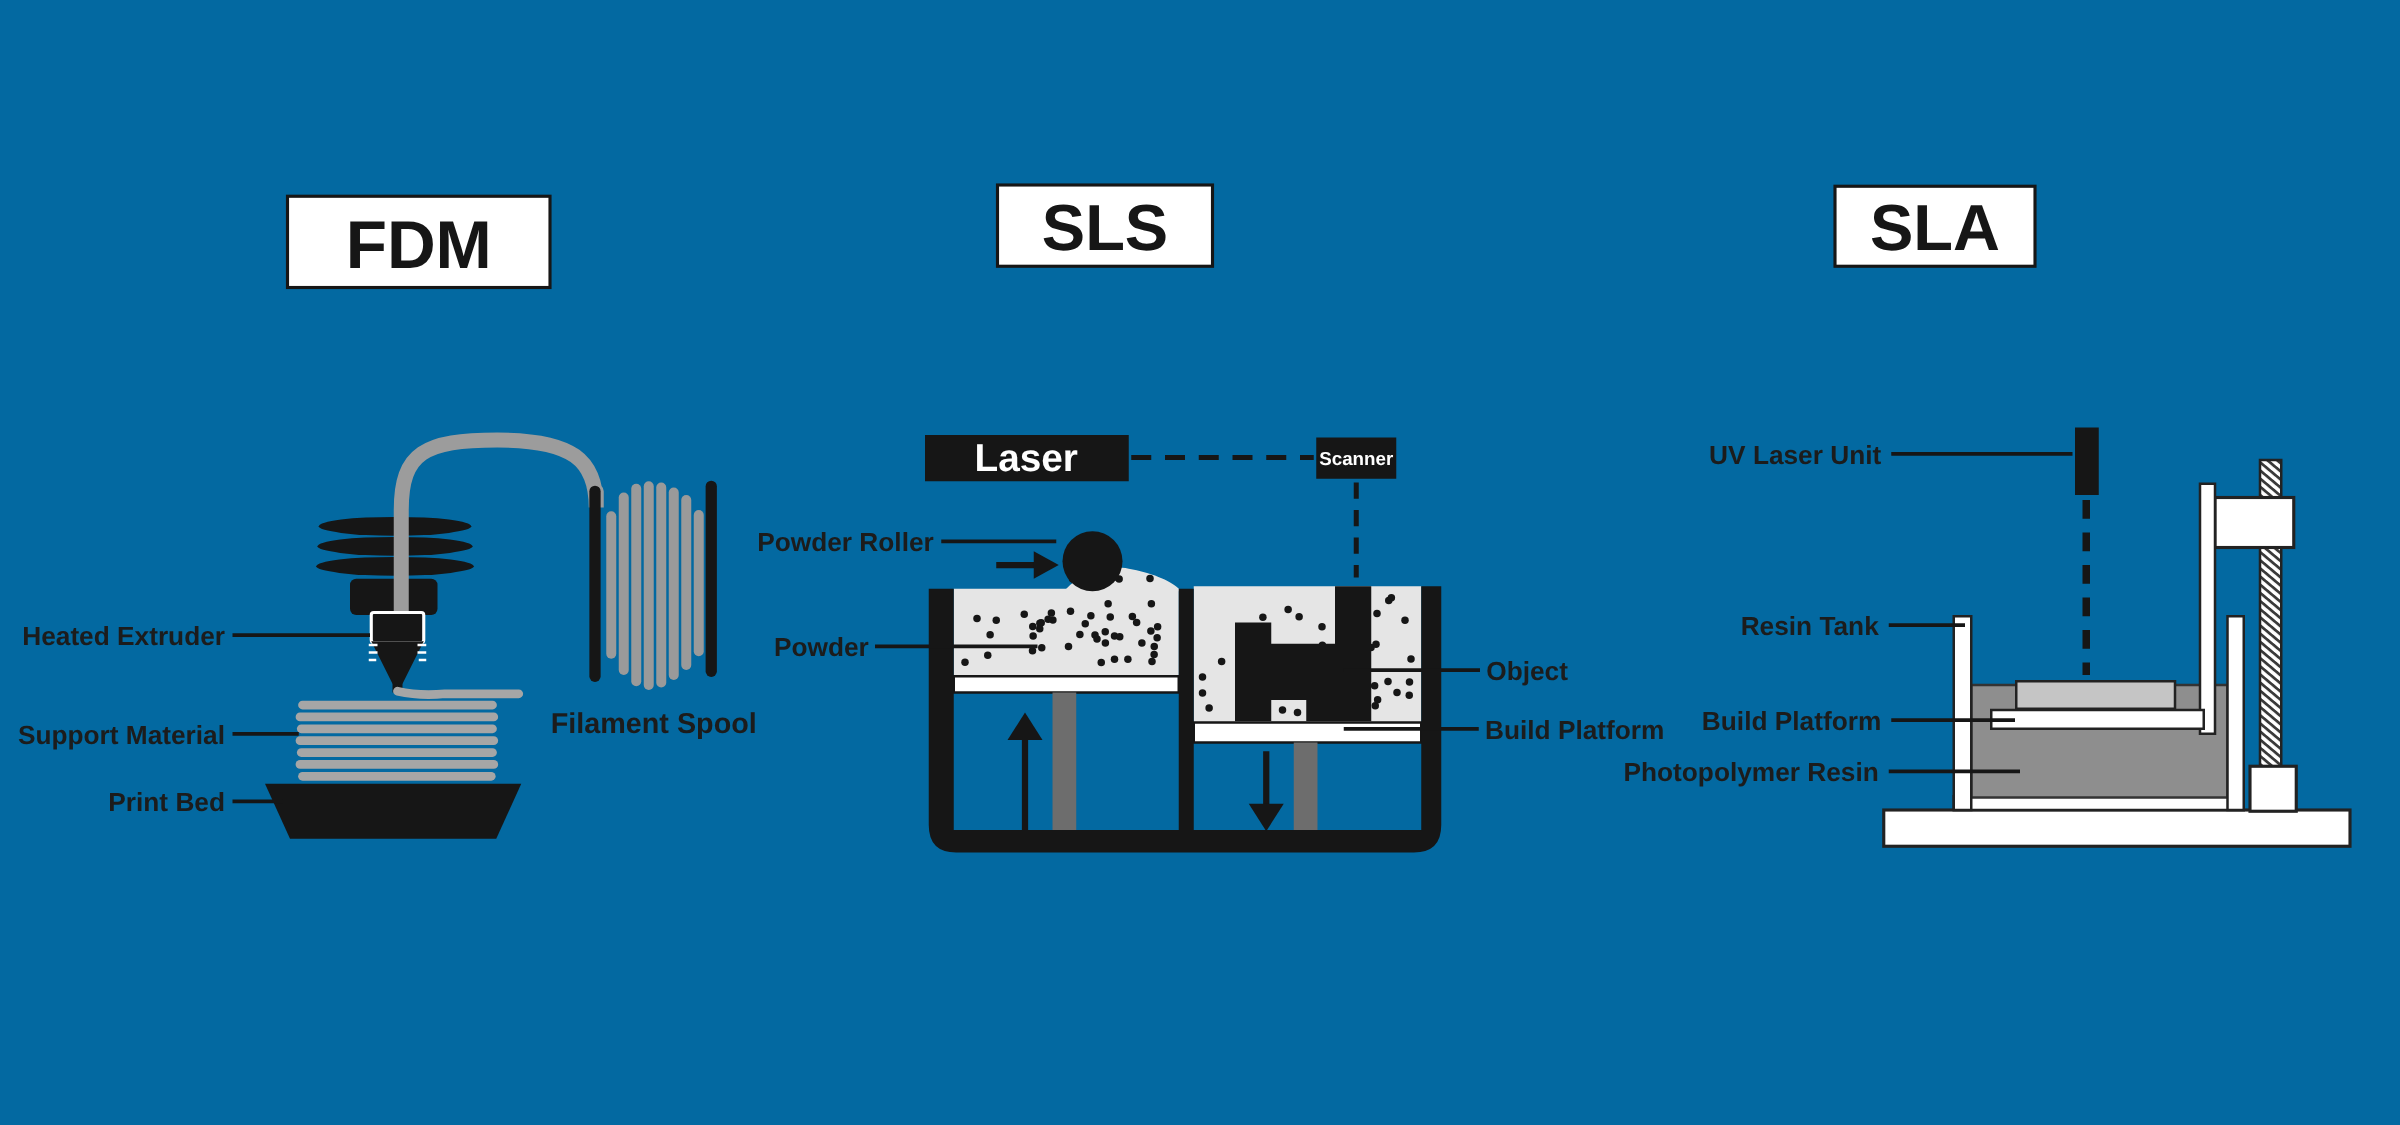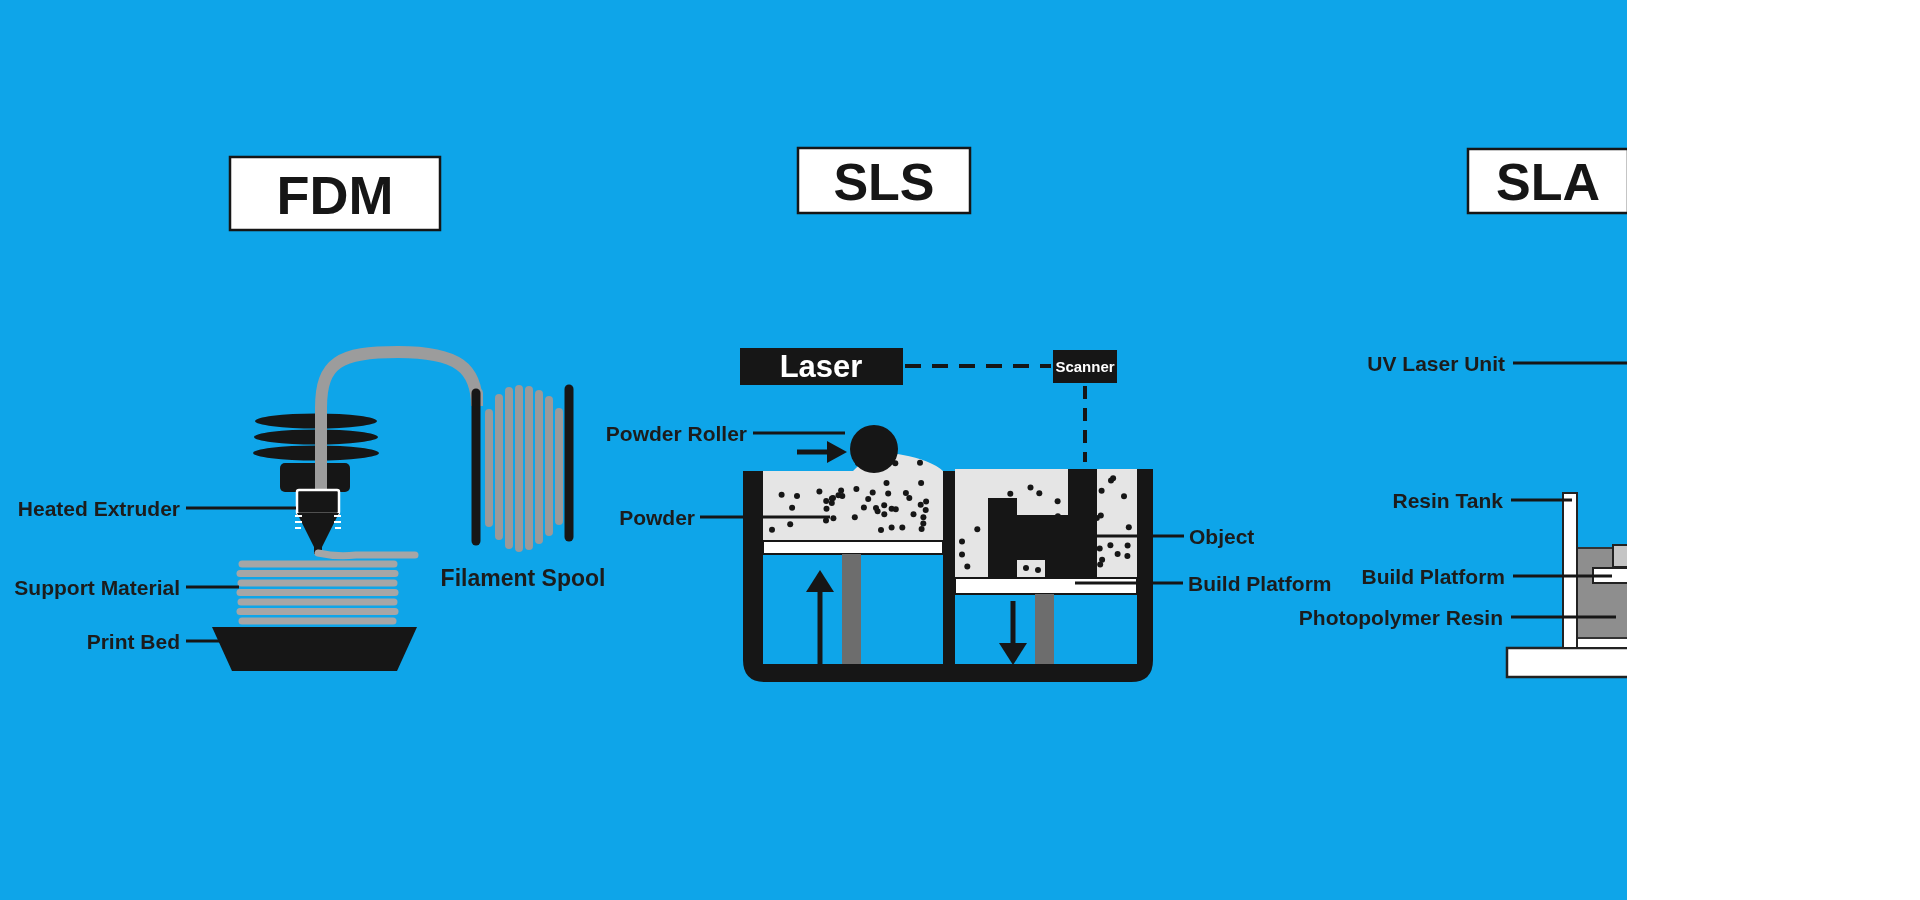--- a/index.html
+++ b/index.html
@@ -1,16 +1,16 @@
 <!DOCTYPE html>
 <html><head>
 <meta charset="utf-8">
 <style>
   html,body{margin:0;padding:0;background:#ffffff;}
-  .stage{position:relative;width:1627px;height:900px;background:#0ea5e9;overflow:hidden;}
+  .stage{position:relative;width:1920px;height:900px;background:#0369a1;overflow:hidden;}
   svg{display:block;}
   .title-text{font-family:"Liberation Sans",sans-serif;font-weight:bold;fill:#161616;}
   .lbl{font-family:"Liberation Sans",sans-serif;font-weight:bold;font-size:21px;fill:#1c1c1c;}
   .lbl-big{font-family:"Liberation Sans",sans-serif;font-weight:bold;font-size:23px;fill:#1c1c1c;}
   .boxlbl{font-family:"Liberation Sans",sans-serif;font-weight:bold;fill:#ffffff;}
   .leader{stroke:#161616;stroke-width:3;fill:none;}
   .outline{stroke:#222222;fill:#ffffff;}
 </style>
 </head>
 <body>

